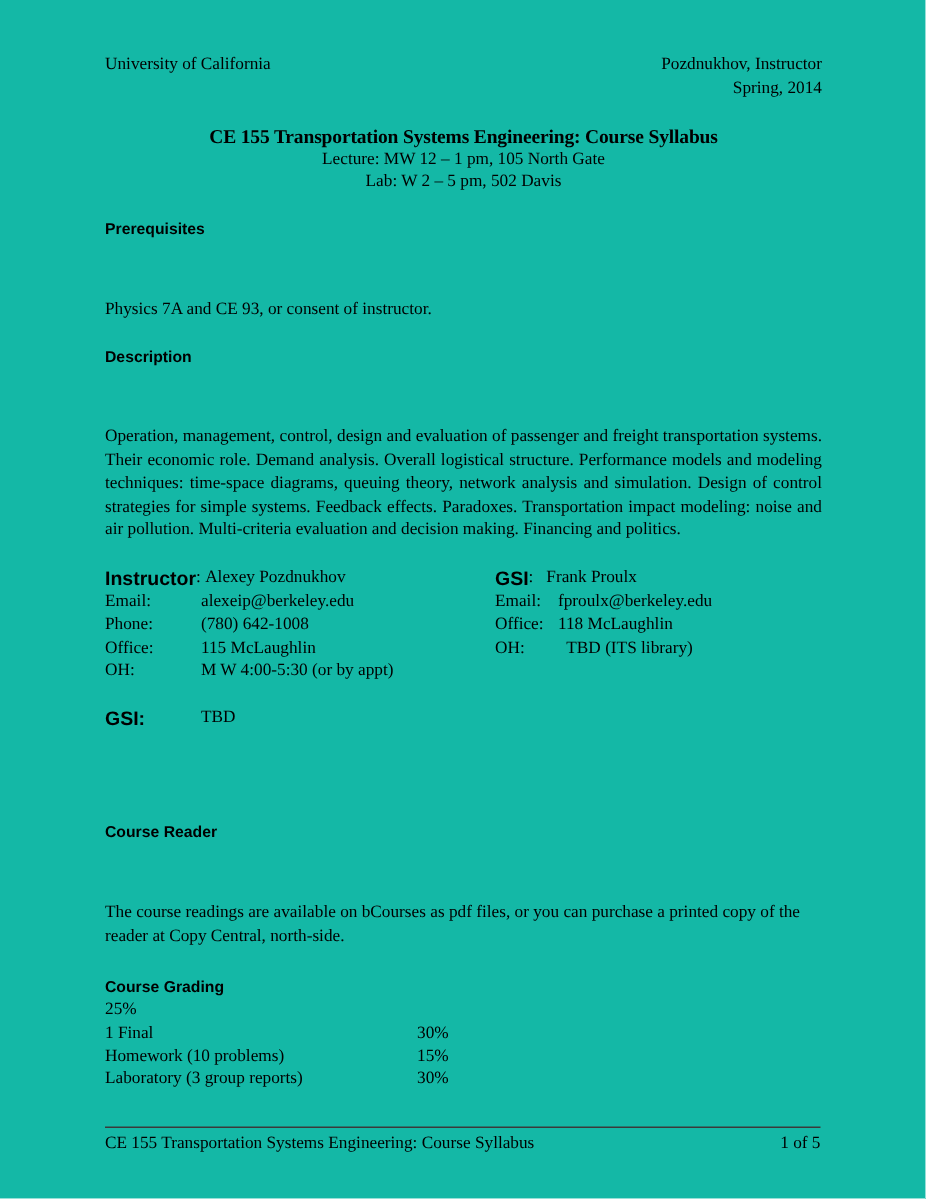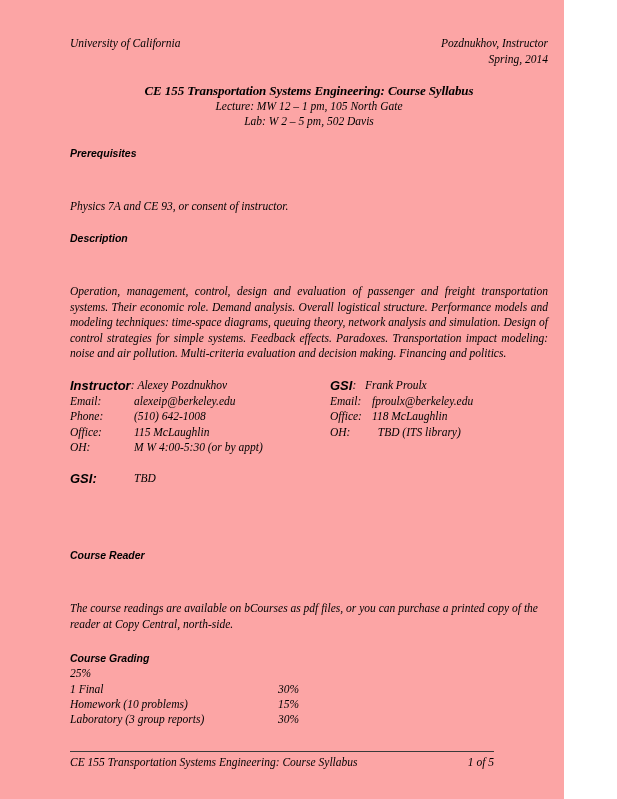--- a/index.html
+++ b/index.html
@@ -2,27 +2,26 @@
 <html><head>
 <meta charset="utf-8">
 <style>
   html, body {
     margin: 0;
     padding: 0;
     background: #ffffff;
   }
   .page {
     position: relative;
-    width: 564px;
+    width: 617px;
     height: 799px;
-    background: #fca5a5;
+    background: #14b8a6;
     overflow: hidden;
     font-family: "Liberation Serif", "DejaVu Serif", serif;
     color: #000000;
-    font-style: italic;
   }
   .content {
     position: absolute;
     left: 70px;
     top: 36px;
     width: 478px;
   }
   
   .doc-header {
     display: flex;
@@ -161,21 +160,21 @@
     <div class="contact-wrap">
 
       <div class="contact-col left">
         <div class="c-row">
           <span class="lbl-bold">Instructor</span><span>: </span><span>Alexey Pozdnukhov</span>
         </div>
         <div class="c-row">
           <span class="c-label">Email:</span><span>alexeip@berkeley.edu</span>
         </div>
         <div class="c-row">
-          <span class="c-label">Phone:</span><span>(510) 642-1008</span>
+          <span class="c-label">Phone:</span><span>(780) 642-1008</span>
         </div>
         <div class="c-row">
           <span class="c-label">Office:</span><span>115 McLaughlin</span>
         </div>
         <div class="c-row">
           <span class="c-label">OH:</span><span>M W 4:00-5:30 (or by appt)</span>
         </div>
 
         <div class="gsi-tbd">
           <span class="c-label lbl-bold">GSI:</span><span>TBD</span>

